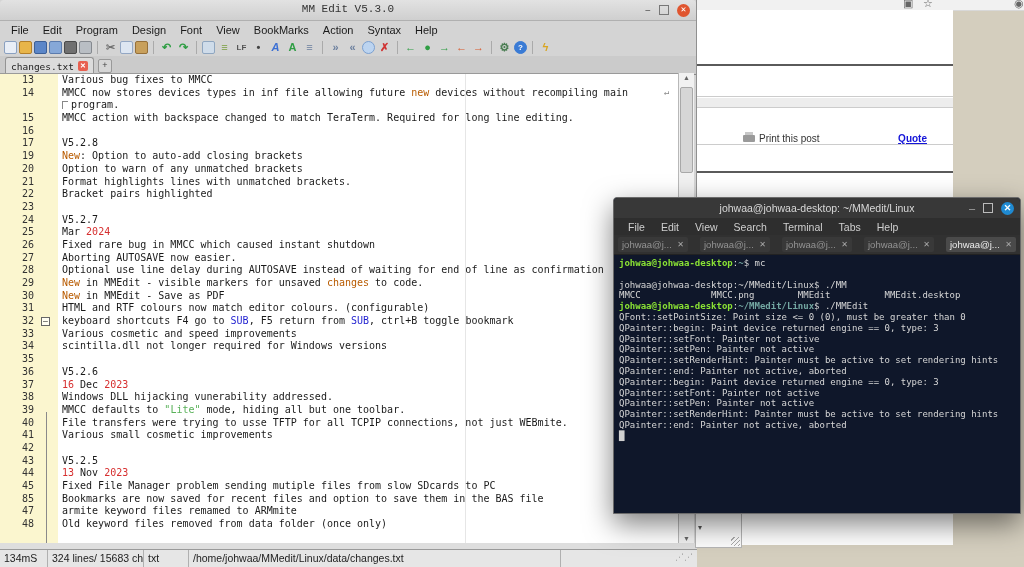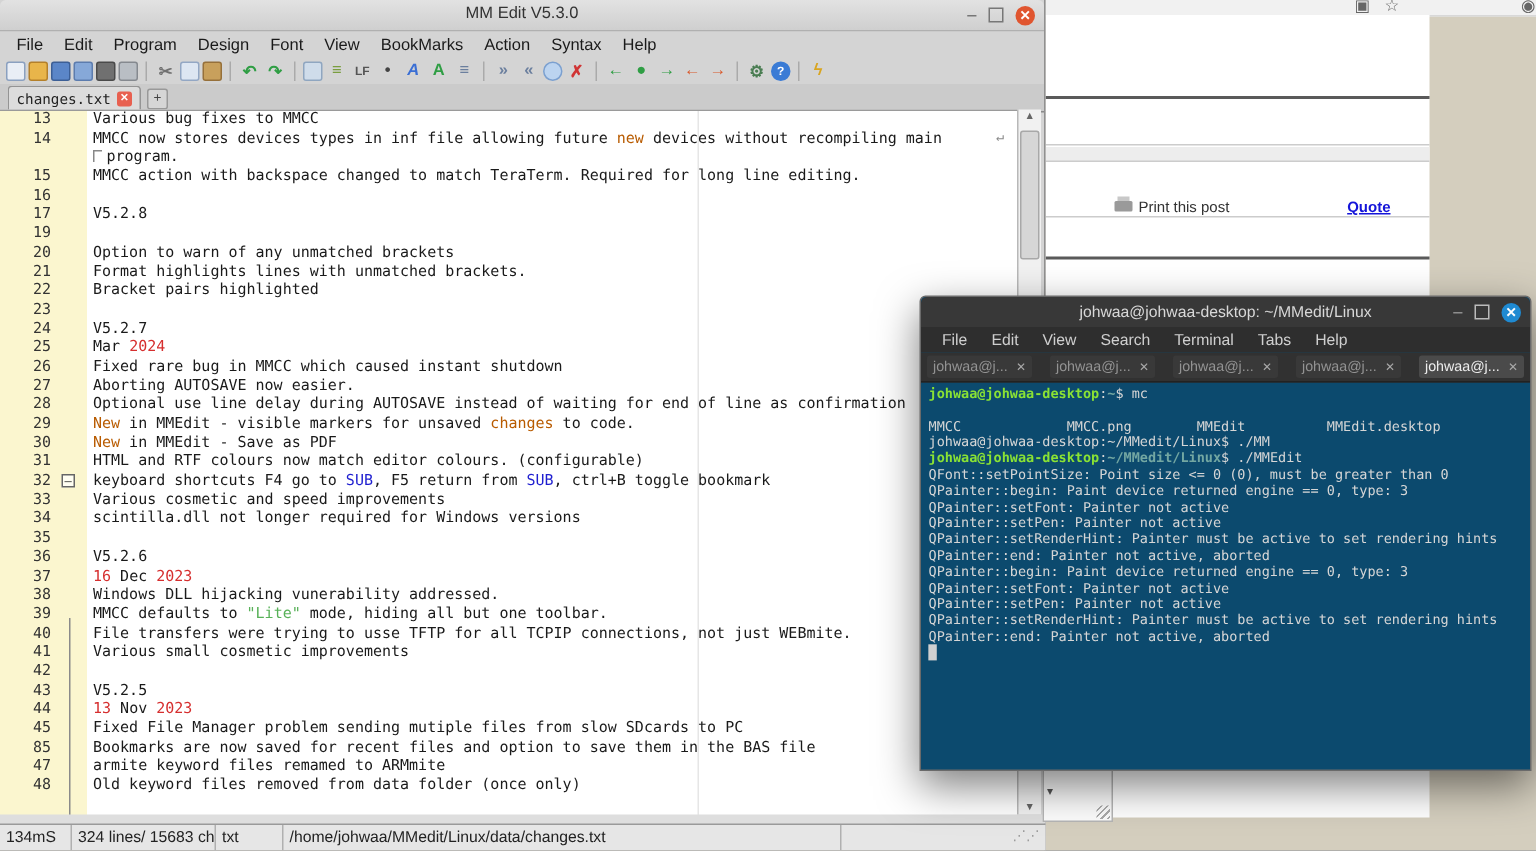--- a/index.html
+++ b/index.html
@@ -24,21 +24,21 @@
   
   #minipanel{position:absolute;left:695px;top:513px;width:45px;height:33px;background:#fcfcfc;
              border:1px solid #b5b5b5;z-index:3;}
   #minipanel .caret{position:absolute;left:2px;top:9px;font-size:8px;color:#555;}
   #minipanel .grip{position:absolute;right:1px;bottom:1px;width:9px;height:9px;
       background:repeating-linear-gradient(135deg,transparent 0 2px,#aaa 2px 3px);}
   
   #editor{position:absolute;left:0;top:0;width:697px;height:567px;z-index:2;background:#d4d4d4;
           border-right:1px solid #909090;box-sizing:border-box;}
   #e-title{position:relative;height:20px;background:linear-gradient(#e2e2e2,#cfcfcf);
-           border-bottom:1px solid #b0b0b0;border-radius:4px 4px 0 0;}
+           border-bottom:1px solid #b0b0b0;border-radius:4px 4px 0 0;font-family:Liberation Mono, monospace;}
   #e-title .txt{position:absolute;left:0;right:0;top:3px;text-align:center;font-size:11px;color:#333;}
   .winbtns{position:absolute;right:6px;top:2px;display:flex;align-items:center;gap:8px;height:16px;}
   .wb-min{color:#555;font-size:11px;line-height:10px;}
   .wb-max{width:8px;height:8px;border:1px solid #777;}
   .wb-close{width:13px;height:13px;border-radius:50%;background:#e0552f;color:#fff;
             font-size:9px;line-height:13px;text-align:center;font-weight:bold;}
   .wb-close.blue{background:#1f8ad2;}
   #e-menu{height:17px;display:flex;align-items:center;padding-left:4px;}
   #e-menu .menu-item{font-size:11px;color:#1a1a1a;padding:0 7px;}
   #e-toolbar{height:18px;display:flex;align-items:center;padding-left:4px;gap:2px;}
@@ -79,21 +79,21 @@
             border-top:1px solid #9a9a9a;display:flex;font-size:10.5px;color:#222;box-sizing:border-box;}
   .scell{border-right:1px solid #b0b0b0;line-height:17px;padding:0 4px;white-space:nowrap;
          overflow:hidden;box-sizing:border-box;flex:none;}
   .scell:nth-child(1){width:48px;}
   .scell:nth-child(2){width:96px;}
   .scell:nth-child(3){width:45px;}
   .scell:nth-child(4){width:372px;}
   .scell:nth-child(5){flex:1;border-right:none;}
   #sgrip{position:absolute;right:3px;top:552px;color:#999;font-size:9px;}
   
-  #term{position:absolute;left:613px;top:197px;width:408px;height:317px;z-index:4;background:#0c4a6e;
+  #term{position:absolute;left:613px;top:197px;width:408px;height:317px;z-index:4;background:#0f172a;
         border:1px solid #6a6a6a;box-sizing:border-box;box-shadow:0 10px 28px rgba(0,0,0,.5);
         border-radius:4px 4px 0 0;}
   #t-title{position:relative;height:20px;background:#383838;border-radius:4px 4px 0 0;}
   #t-title .txt{position:absolute;left:0;right:0;top:4px;text-align:center;font-size:10.5px;color:#d8d8d8;}
   #t-title .wb-min{color:#aaa;}
   #t-title .wb-max{border-color:#bbb;}
   #t-menu{height:17px;background:#2e2e2e;display:flex;align-items:center;padding-left:6px;}
   #t-menu .menu-item{font-size:10.5px;color:#cfcfcf;padding:0 8px;}
   #t-tabbar{height:19px;background:#313131;display:flex;align-items:center;padding-left:4px;
             border-bottom:1px solid #222;}
@@ -232,20 +232,21 @@
             <span class="code"></span>
           </div>
           <div class="row">
             <span class="num">17</span>
             <span class="fold"></span>
             <span class="code"><span style="color: rgb(26, 26, 26);">V5.2.8</span></span>
           </div>
           <div class="row">
             <span class="num">19</span>
             <span class="fold"></span>
+            <span class="code"><span style="color: rgb(184, 91, 0);">New</span><span style="color: rgb(26, 26, 26);">: Option to auto-add closing brackets</span></span>
           </div>
           <div class="row">
             <span class="num">20</span>
             <span class="fold"></span>
             <span class="code"><span style="color: rgb(26, 26, 26);">Option to warn of any unmatched brackets</span></span>
           </div>
           <div class="row">
             <span class="num">21</span>
             <span class="fold"></span>
             <span class="code"><span style="color: rgb(26, 26, 26);">Format highlights lines with unmatched brackets.</span></span>
@@ -443,22 +444,22 @@
           <span class="ttab active">
             <span>johwaa@j...</span>
             <span class="x">✕</span>
           </span>
         </span>
 
     </div>
     <div id="t-screen">
         <div class="tline"><span class="b" style="color: rgb(138, 226, 52);">johwaa@johwaa-desktop</span><span style="color: rgb(214, 214, 214);">:</span><span class="b" style="color: rgb(115, 167, 162);">~</span><span style="color: rgb(214, 214, 214);">$ mc</span></div>
         <div class="tline">&nbsp;</div>
+        <div class="tline"><span style="color: rgb(214, 214, 214);">johwaa@johwaa-desktop:~/MMedit/Linux$ ./MM</span></div>
         <div class="tline"><span style="color: rgb(214, 214, 214);">MMCC             MMCC.png        MMEdit          MMEdit.desktop</span></div>
-        <div class="tline"><span style="color: rgb(214, 214, 214);">johwaa@johwaa-desktop:~/MMedit/Linux$ ./MM</span></div>
         <div class="tline"><span class="b" style="color: rgb(138, 226, 52);">johwaa@johwaa-desktop</span><span style="color: rgb(214, 214, 214);">:</span><span class="b" style="color: rgb(115, 167, 162);">~/MMedit/Linux</span><span style="color: rgb(214, 214, 214);">$ ./MMEdit</span></div>
         <div class="tline"><span style="color: rgb(214, 214, 214);">QFont::setPointSize: Point size &lt;= 0 (0), must be greater than 0</span></div>
         <div class="tline"><span style="color: rgb(214, 214, 214);">QPainter::begin: Paint device returned engine == 0, type: 3</span></div>
         <div class="tline"><span style="color: rgb(214, 214, 214);">QPainter::setFont: Painter not active</span></div>
         <div class="tline"><span style="color: rgb(214, 214, 214);">QPainter::setPen: Painter not active</span></div>
         <div class="tline"><span style="color: rgb(214, 214, 214);">QPainter::setRenderHint: Painter must be active to set rendering hints</span></div>
         <div class="tline"><span style="color: rgb(214, 214, 214);">QPainter::end: Painter not active, aborted</span></div>
         <div class="tline"><span style="color: rgb(214, 214, 214);">QPainter::begin: Paint device returned engine == 0, type: 3</span></div>
         <div class="tline"><span style="color: rgb(214, 214, 214);">QPainter::setFont: Painter not active</span></div>
         <div class="tline"><span style="color: rgb(214, 214, 214);">QPainter::setPen: Painter not active</span></div>

